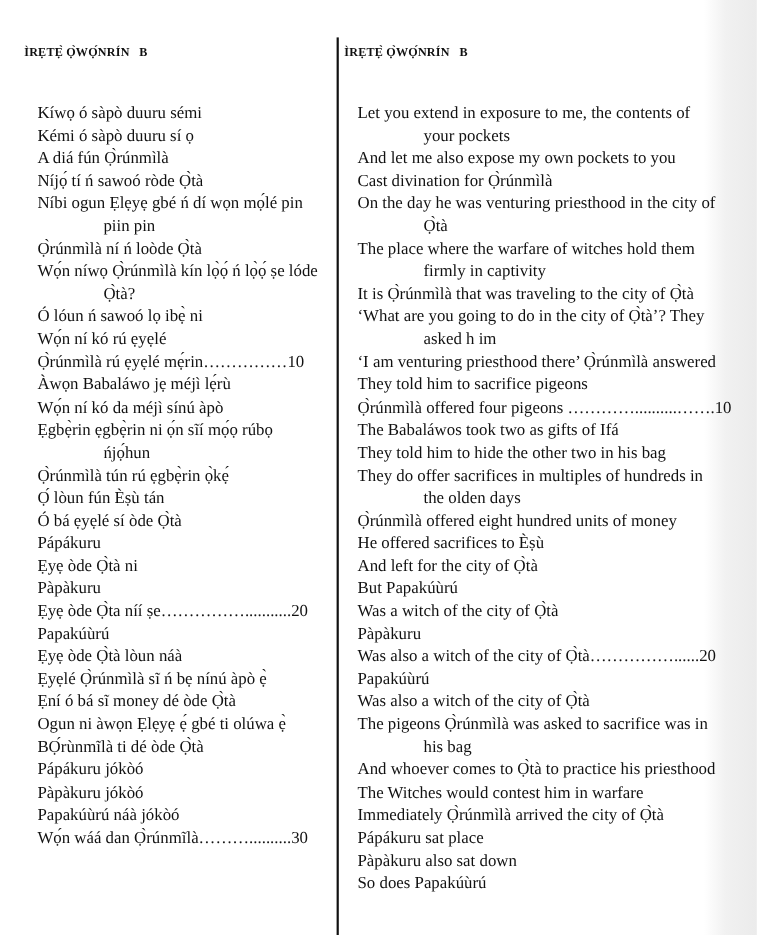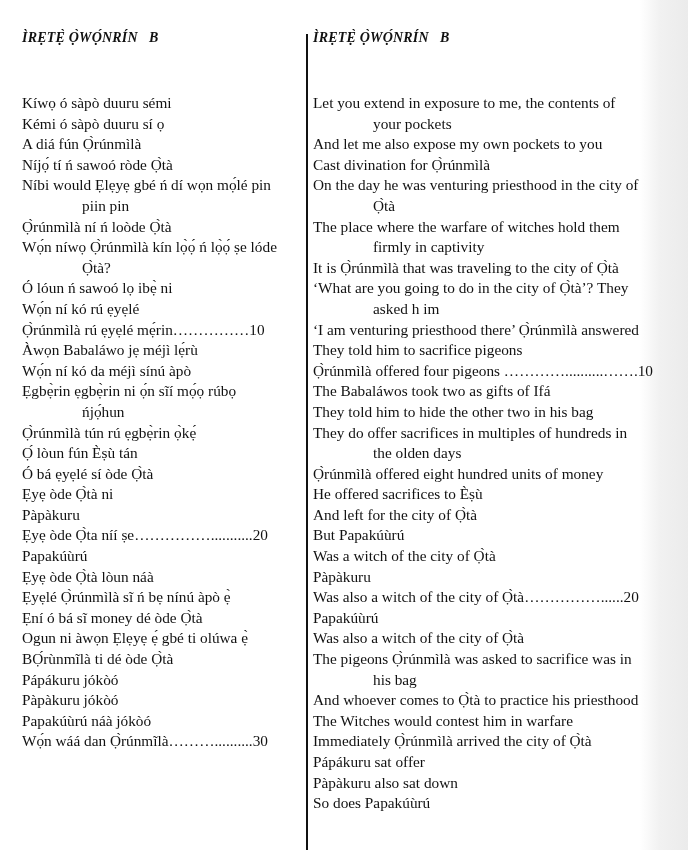--- a/index.html
+++ b/index.html
@@ -13,56 +13,56 @@
   .col {
     position: absolute; top: 0;
   }
   .col-left { left: 22px; width: 283px; }
   .col-right { left: 313px; width: 370px; }
   .divider {
     position: absolute; left: 306px; top: 34px; width: 2px; height: 816px;
     background: #111;
   }
   .title {
-    position: absolute; top: 30px;
-    font-weight: bold; font-size: 14px; letter-spacing: 0.2px;
+    position: absolute; top: 42px;
+    font-weight: bold; font-size: 11px; letter-spacing: 0.2px;
     white-space: pre;
-    font-style: italic;
   }
   .lines {
-    position: absolute; top: 93px; left: 0; right: 0;
+    position: absolute; top: 93px; left: 12px; right: 0;
     margin: 0; padding: 0; list-style: none;
   }
   .line {
     font-size: 15.3px; line-height: 20.6px; white-space: nowrap;
   }
   .line .cont { display: block; padding-left: 60px; }
 </style>
 </head>
 <body>
 
 <div class="col col-left">
   <div class="title">ÌRẸTẸ̀ Ọ̀WỌ́NRÍN   B</div>
   <ul class="lines" id="left-lines">
       <li class="line"><span>Kíwọ ó sàpò duuru sémi</span></li>
       <li class="line"><span>Kémi ó sàpò duuru sí ọ</span></li>
       <li class="line"><span>A diá fún Ọ̀rúnmìlà</span></li>
       <li class="line"><span>Níjọ́ tí ń sawoó ròde Ọ̀tà</span></li>
-      <li class="line"><span>Níbi would Ẹlẹyẹ gbé ń dí wọn mọ́lé pin</span><span class="cont">piin pin</span></li>
+      <li class="line"><span>Níbi ogun Ẹlẹyẹ gbé ń dí wọn mọ́lé pin</span><span class="cont">piin pin</span></li>
       <li class="line"><span>Ọ̀rúnmìlà ní ń loòde Ọ̀tà</span></li>
       <li class="line"><span>Wọ́n níwọ Ọ̀rúnmìlà kín lọ̀ọ́ ń lọ̀ọ́ ṣe lóde</span><span class="cont">Ọ̀tà?</span></li>
       <li class="line"><span>Ó lóun ń sawoó lọ ibẹ̀ ni</span></li>
       <li class="line"><span>Wọ́n ní kó rú ẹyẹlé</span></li>
       <li class="line"><span>Ọ̀rúnmìlà rú ẹyẹlé mẹ́rin……………10</span></li>
       <li class="line"><span>Àwọn Babaláwo jẹ méjì lẹ́rù</span></li>
       <li class="line"><span>Wọ́n ní kó da méjì sínú àpò</span></li>
       <li class="line"><span>Ẹgbẹ̀rin ẹgbẹ̀rin ni ọ́n sĩí mọ́ọ  rúbọ</span><span class="cont">ńjọ́hun</span></li>
       <li class="line"><span>Ọ̀rúnmìlà tún rú ẹgbẹ̀rin ọ̀kẹ́</span></li>
       <li class="line"><span>Ọ́ lòun fún Èṣù tán</span></li>
       <li class="line"><span>Ó bá ẹyẹlé sí òde Ọ̀tà</span></li>
+      <li class="line"><span>Pápákuru</span></li>
       <li class="line"><span>Ẹyẹ òde Ọ̀tà ni</span></li>
       <li class="line"><span>Pàpàkuru</span></li>
       <li class="line"><span>Ẹyẹ òde Ọ̀ta níí ṣe……………...........20</span></li>
       <li class="line"><span>Papakúùrú</span></li>
       <li class="line"><span>Ẹyẹ òde Ọ̀tà lòun náà</span></li>
       <li class="line"><span>Ẹyẹlé Ọ̀rúnmìlà sĩ ń bẹ nínú àpò ẹ̀</span></li>
       <li class="line"><span>Ẹní ó bá sĩ money dé òde Ọ̀tà</span></li>
       <li class="line"><span>Ogun ni àwọn Ẹlẹyẹ ẹ́ gbé ti olúwa ẹ̀</span></li>
       <li class="line"><span>BỌ́rùnmĩlà ti dé òde Ọ̀tà</span></li>
       <li class="line"><span>Pápákuru jókòó</span></li>
@@ -96,17 +96,17 @@
       <li class="line"><span>But Papakúùrú</span></li>
       <li class="line"><span>Was a witch of the city of Ọ̀tà</span></li>
       <li class="line"><span>Pàpàkuru</span></li>
       <li class="line"><span>Was also a witch of the city of Ọ̀tà……………......20</span></li>
       <li class="line"><span>Papakúùrú</span></li>
       <li class="line"><span>Was also a witch of the city of Ọ̀tà</span></li>
       <li class="line"><span>The pigeons Ọ̀rúnmìlà was asked to sacrifice was in</span><span class="cont">his bag</span></li>
       <li class="line"><span>And whoever comes to Ọ̀tà to practice his priesthood</span></li>
       <li class="line"><span>The Witches would contest him in warfare</span></li>
       <li class="line"><span>Immediately Ọ̀rúnmìlà arrived the city of Ọ̀tà</span></li>
-      <li class="line"><span>Pápákuru sat offer</span></li>
+      <li class="line"><span>Pápákuru sat place</span></li>
       <li class="line"><span>Pàpàkuru also sat down</span></li>
       <li class="line"><span>So does Papakúùrú</span></li>
     </ul>
 </div>
 
 </body></html>

